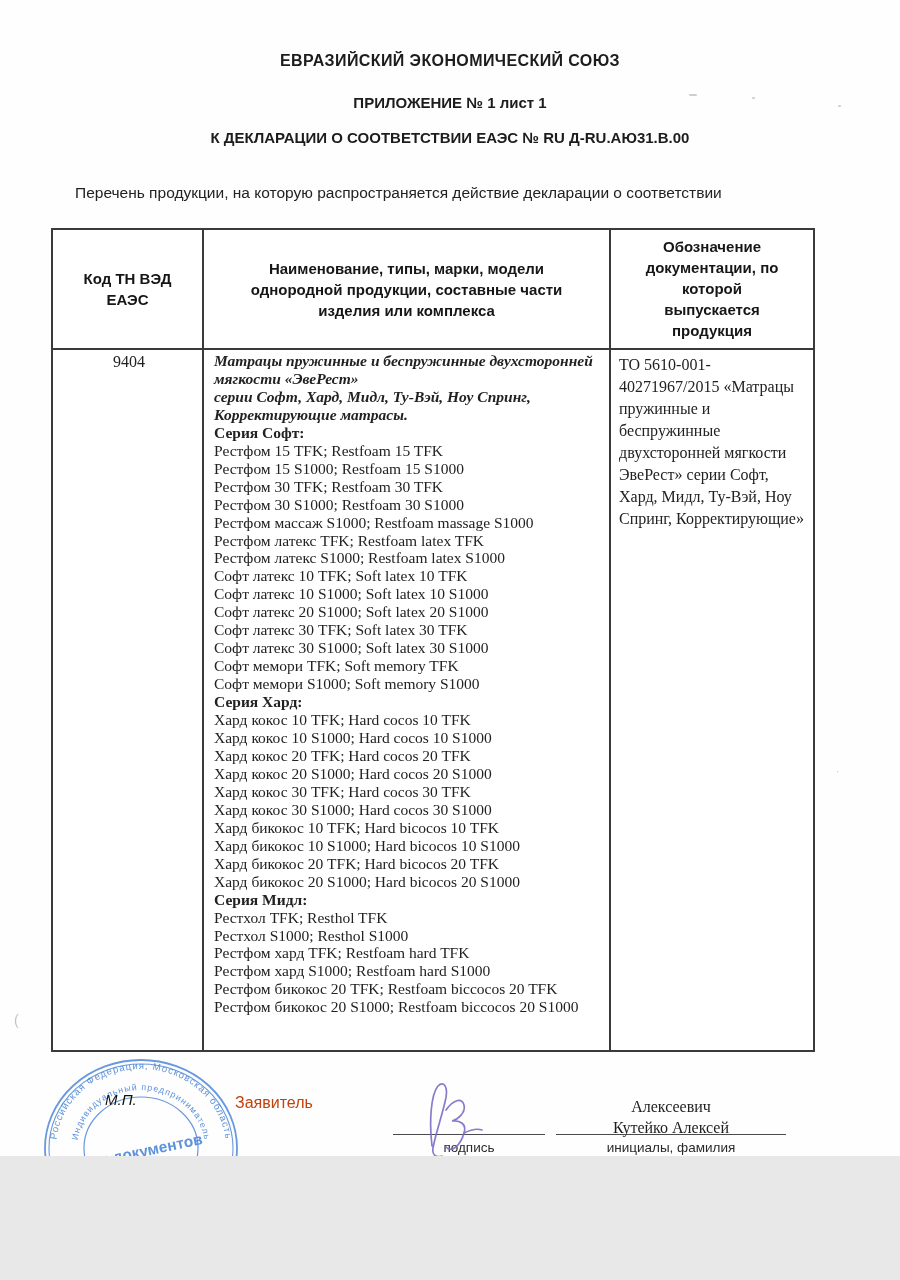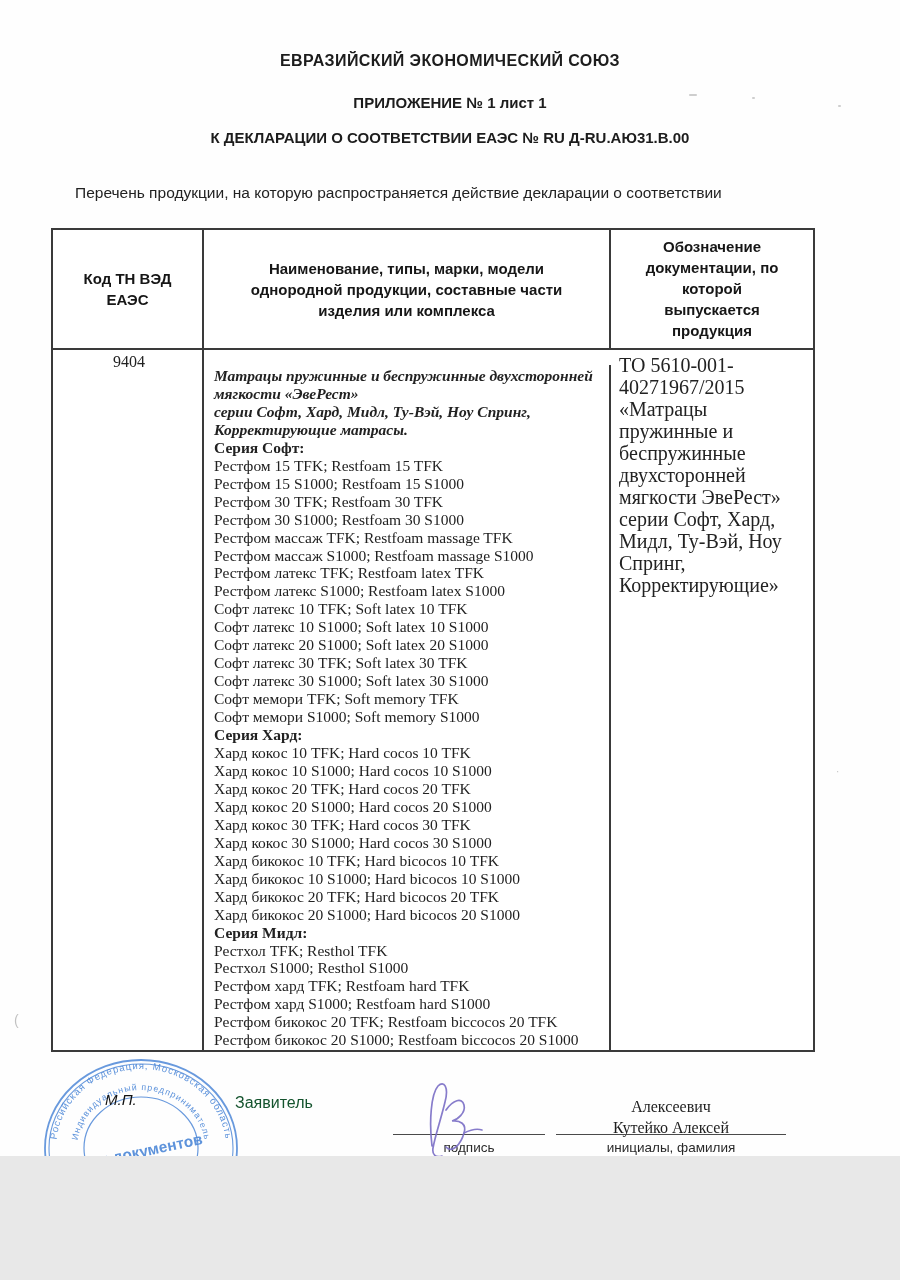--- a/index.html
+++ b/index.html
@@ -27,29 +27,29 @@
     border-bottom:2px solid #3a3a3a;
     display:flex; align-items:center; justify-content:center; text-align:center;
     font-weight:bold; font-size:15px; line-height:21px; color:#161616;
   }
   .hcell .hinner{max-width:330px;}
   .hcell.h1 .hinner{max-width:110px;}
   .hcell.h3{align-items:flex-start; padding-top:6px;}
   .hcell.h3 .hinner{max-width:152px;}
   .bcell{font-family:"Liberation Serif", serif; color:#222;}
   .code-cell{padding:3px 4px 0 7px; font-size:16px;text-align:center;}
-  .list-cell{padding:2px 6px 0 10px;margin-top:15px;}
-  .doc-cell{padding:4px 8px 0 8px; font-size:20px; line-height:22px;}
+  .list-cell{padding:2px 6px 0 10px;}
+  .doc-cell{padding:4px 8px 0 8px; font-size:16px; line-height:22px;}
   .pline{font-size:15.5px; line-height:17.95px; white-space:nowrap;}
   .pline.intro{font-weight:bold; font-style:italic;}
   .pline.sec{font-weight:bold;}
 
   
   .mp{position:absolute; left:105px; top:1091px; font-size:15px; color:#111; z-index:3;font-style:italic;}
-  .applicant{position:absolute; left:235px; top:1094px; font-size:16px; color:#14532d;}
+  .applicant{position:absolute; left:235px; top:1094px; font-size:16px; color:#c2410c;}
   .sig-line{position:absolute; left:393px; top:1134px; width:152px; height:0; border-top:1.6px solid #4a4a4a;}
   .sig-caption{position:absolute; left:393px; top:1140px; width:152px; text-align:center; font-size:13.5px; color:#2a2a2a;}
   .name-block{position:absolute; left:556px; top:1096px; width:230px; text-align:center;
     font-family:"Liberation Serif", serif; font-size:16px; line-height:21px; color:#1e1e1e;}
   .name-line{position:absolute; left:556px; top:1134px; width:230px; height:0; border-top:1.6px solid #4a4a4a;}
   .name-caption{position:absolute; left:556px; top:1140px; width:230px; text-align:center; font-size:13.5px; color:#2a2a2a;}
 
   .stamp-svg{position:absolute; left:38px; top:1056px; z-index:2;}
   .sign-svg{position:absolute; left:402px; top:1078px; z-index:2;}
 
@@ -83,21 +83,20 @@
     <div class="cell bcell list-cell">
         <div class="pline intro">Матрацы пружинные и беспружинные двухсторонней</div>
         <div class="pline intro">мягкости «ЭвеРест»</div>
         <div class="pline intro">серии Софт, Хард, Мидл, Ту-Вэй, Ноу Спринг,</div>
         <div class="pline intro">Корректирующие матрасы.</div>
         <div class="pline sec">Серия Софт:</div>
         <div class="pline">Рестфом 15 TFK; Restfoam 15 TFK</div>
         <div class="pline">Рестфом 15 S1000; Restfoam 15 S1000</div>
         <div class="pline">Рестфом 30 TFK; Restfoam 30 TFK</div>
         <div class="pline">Рестфом 30 S1000; Restfoam 30 S1000</div>
-        <div class="pline">Рестфом массаж TFK; Restfoam massage TFK</div>
         <div class="pline">Рестфом массаж S1000; Restfoam massage S1000</div>
         <div class="pline">Рестфом латекс TFK; Restfoam latex TFK</div>
         <div class="pline">Рестфом латекс S1000; Restfoam latex S1000</div>
         <div class="pline">Софт латекс 10 TFK; Soft latex 10 TFK</div>
         <div class="pline">Софт латекс 10 S1000; Soft latex 10 S1000</div>
         <div class="pline">Софт латекс 20 S1000; Soft latex 20 S1000</div>
         <div class="pline">Софт латекс 30 TFK; Soft latex 30 TFK</div>
         <div class="pline">Софт латекс 30 S1000; Soft latex 30 S1000</div>
         <div class="pline">Софт мемори TFK; Soft memory TFK</div>
         <div class="pline">Софт мемори S1000; Soft memory S1000</div>

